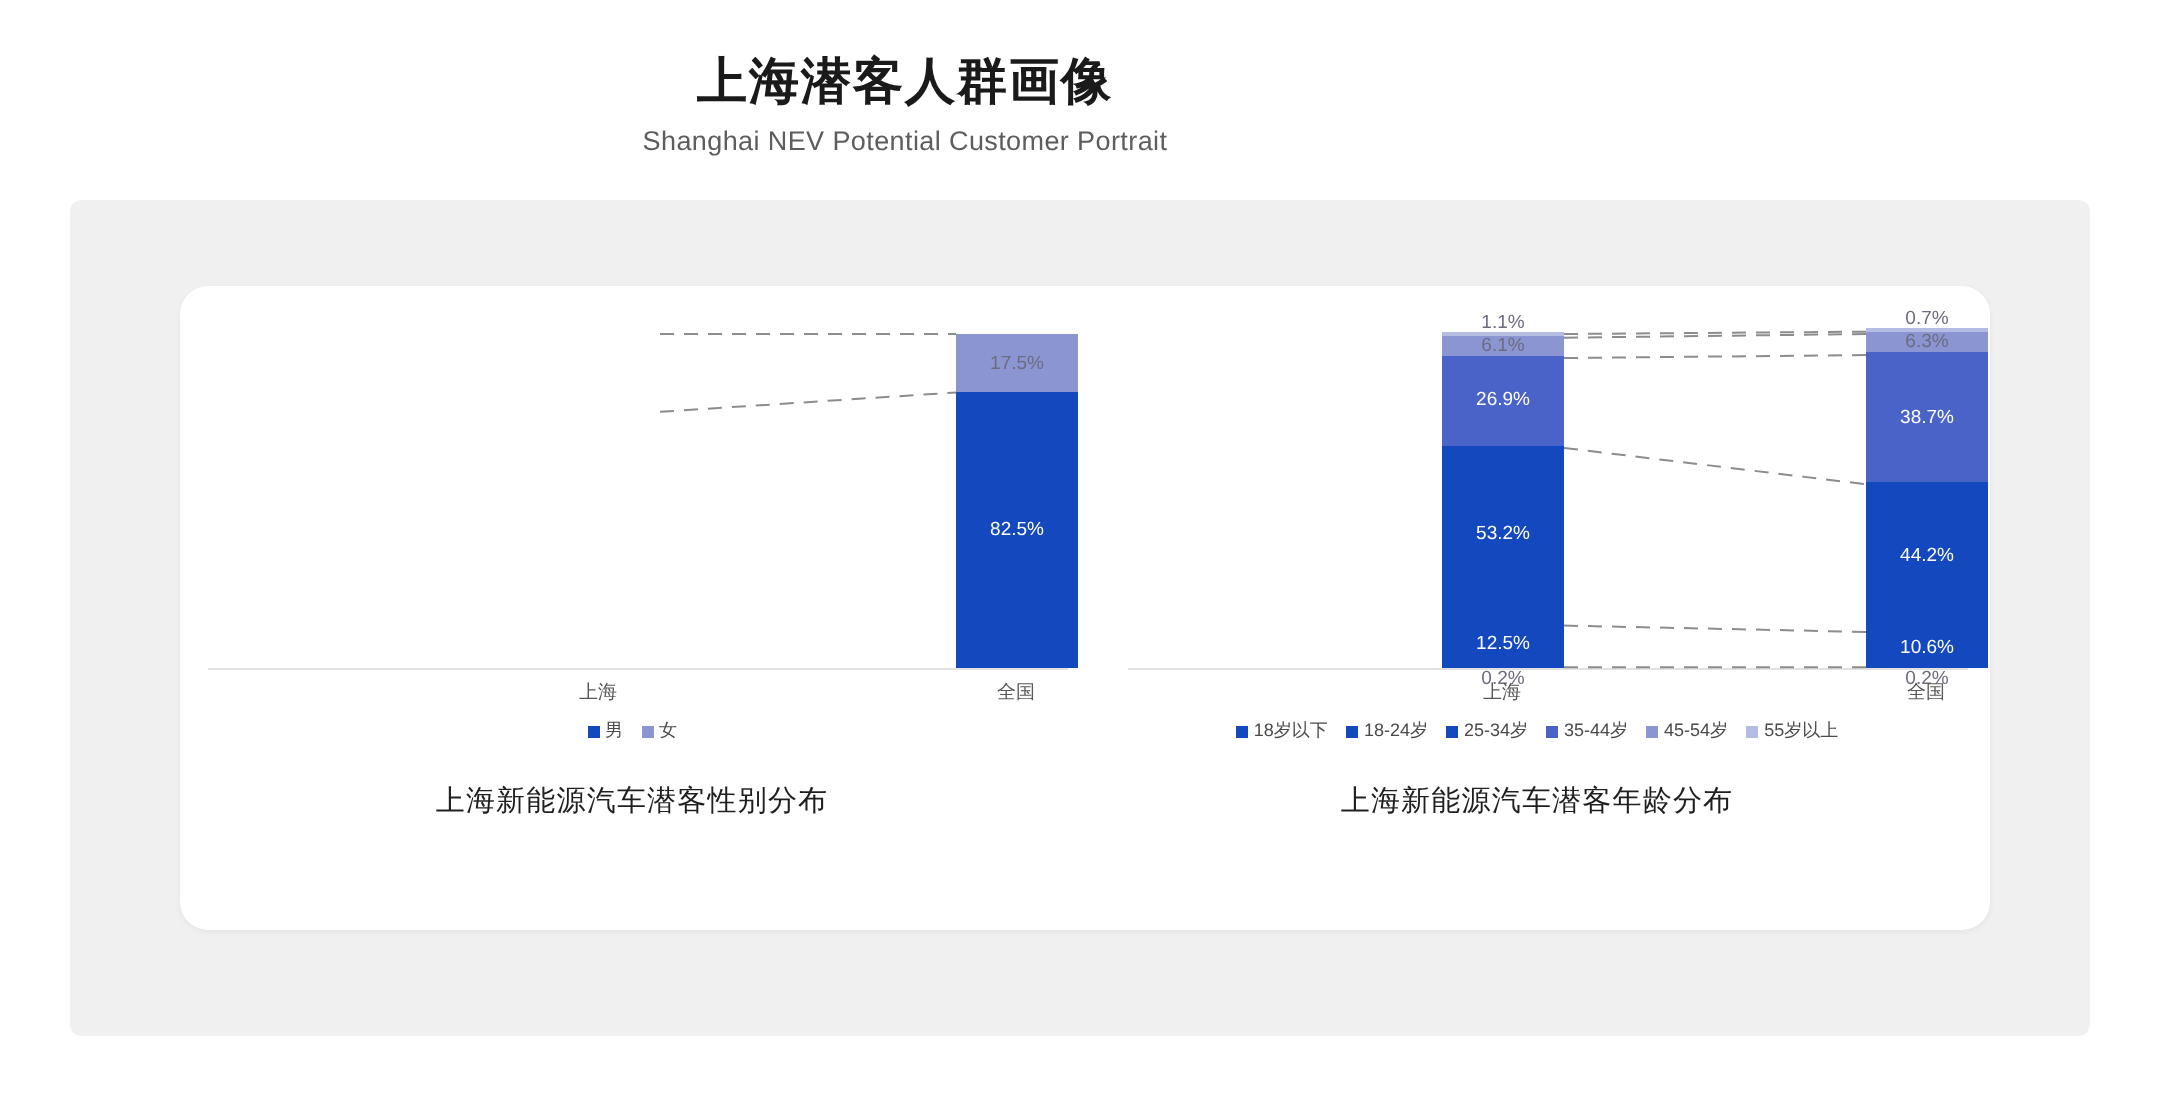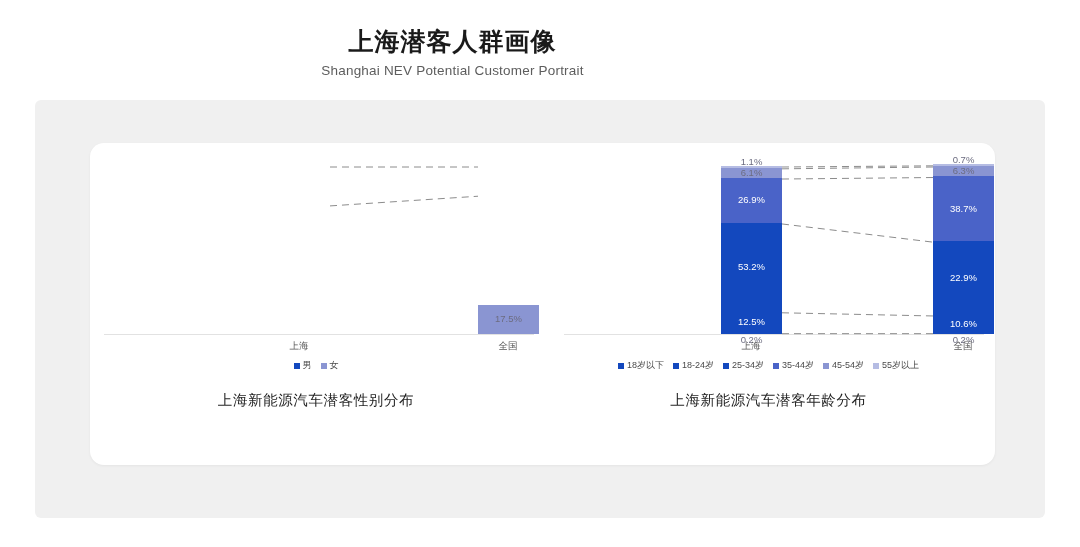--- a/index.html
+++ b/index.html
@@ -190,20 +190,23 @@
       <div class="axis-line"></div>
       <svg class="connectors" viewBox="0 0 452 215" preserveAspectRatio="none">
           <line x1="240" y1="62.911" x2="388" y2="53.224999999999994" stroke="#8c8c8c" stroke-width="1" stroke-dasharray="7 5"></line>
           <line x1="240" y1="24" x2="388" y2="24" stroke="#8c8c8c" stroke-width="1" stroke-dasharray="7 5"></line>
         </svg>
       <div class="bar" style="left:179px;">
         </div>
       <div class="bar" style="left:388px;margin-top:12px;">
           <div class="seg" style="height: 29.225px; background: rgb(138, 149, 210);">
             <span class="seg-label dark inside">17.5%</span>
+          </div>
+          <div class="seg" style="height: 137.775px; background: rgb(19, 72, 190);">
+            <span class="seg-label light inside">82.5%</span>
           </div>
         </div>
       <div class="cat-label" style="left:164px;">上海</div>
       <div class="cat-label" style="left:373px;">全国</div>
     </div>
     <div class="legend">
         <div class="legend-item">
           <span class="legend-swatch" style="background: rgb(19, 72, 190);"></span>
           <span>男</span>
         </div>
@@ -250,21 +253,21 @@
           <div class="seg" style="height: 1.5px; background: rgb(181, 188, 227);">
             <span class="seg-label dark" style="top: -9px;">0.7%</span>
           </div>
           <div class="seg" style="height: 10.521px; background: rgb(138, 149, 210);">
             <span class="seg-label dark inside">6.3%</span>
           </div>
           <div class="seg" style="height: 64.629px; background: rgb(74, 99, 200); padding-left: 37px;">
             <span class="seg-label light inside">38.7%</span>
           </div>
           <div class="seg" style="height: 73.814px; background: rgb(19, 72, 190);">
-            <span class="seg-label light inside">22.9%</span>
+            <span class="seg-label light inside">44.2%</span>
           </div>
           <div class="seg" style="height: 17.702px; background: rgb(19, 72, 190);">
             <span class="seg-label light inside">10.6%</span>
           </div>
           <div class="seg" style="height: 1.5px; background: rgb(19, 72, 190);">
             <span class="seg-label dark" style="top: 2.5px;">0.2%</span>
           </div>
         </div>
       <div class="cat-label" style="left:164px;">上海</div>
       <div class="cat-label" style="left:376px;">全国</div>

